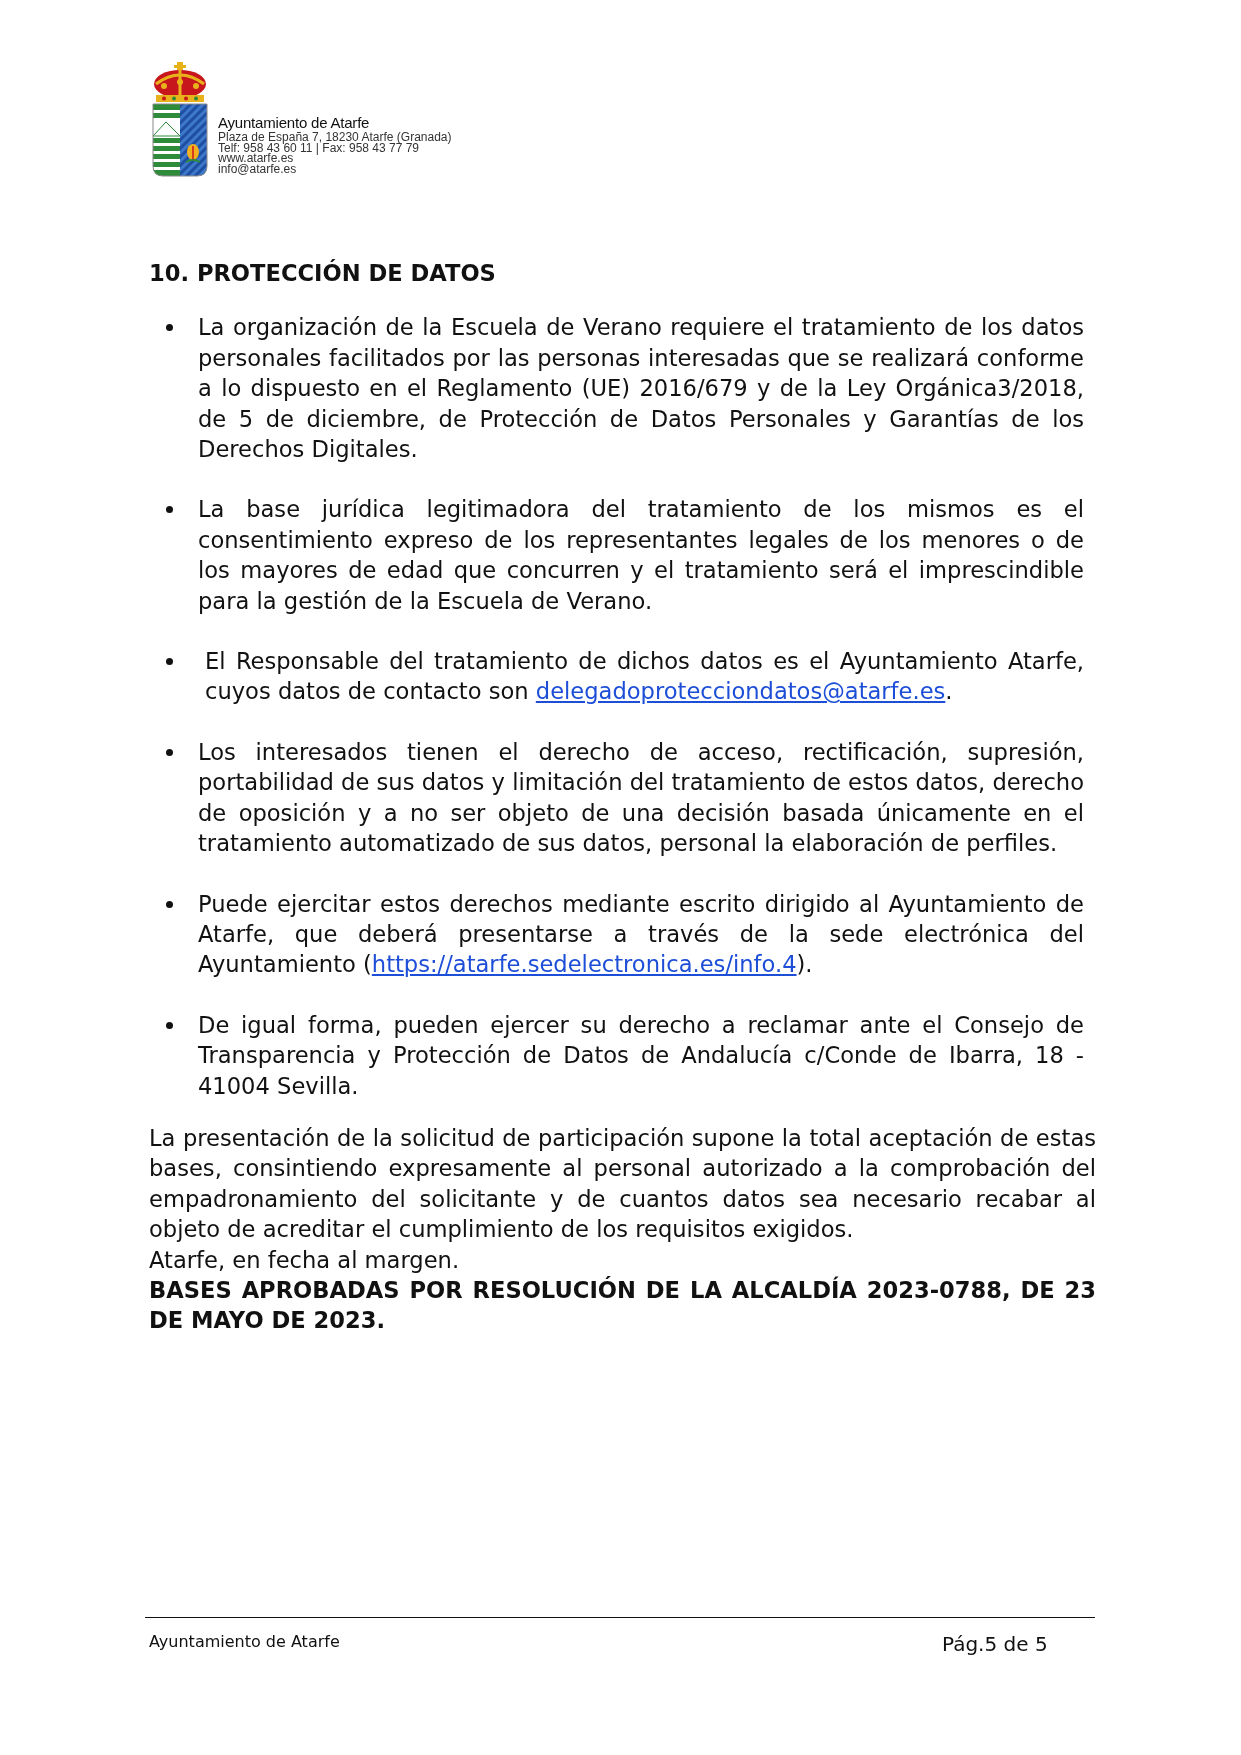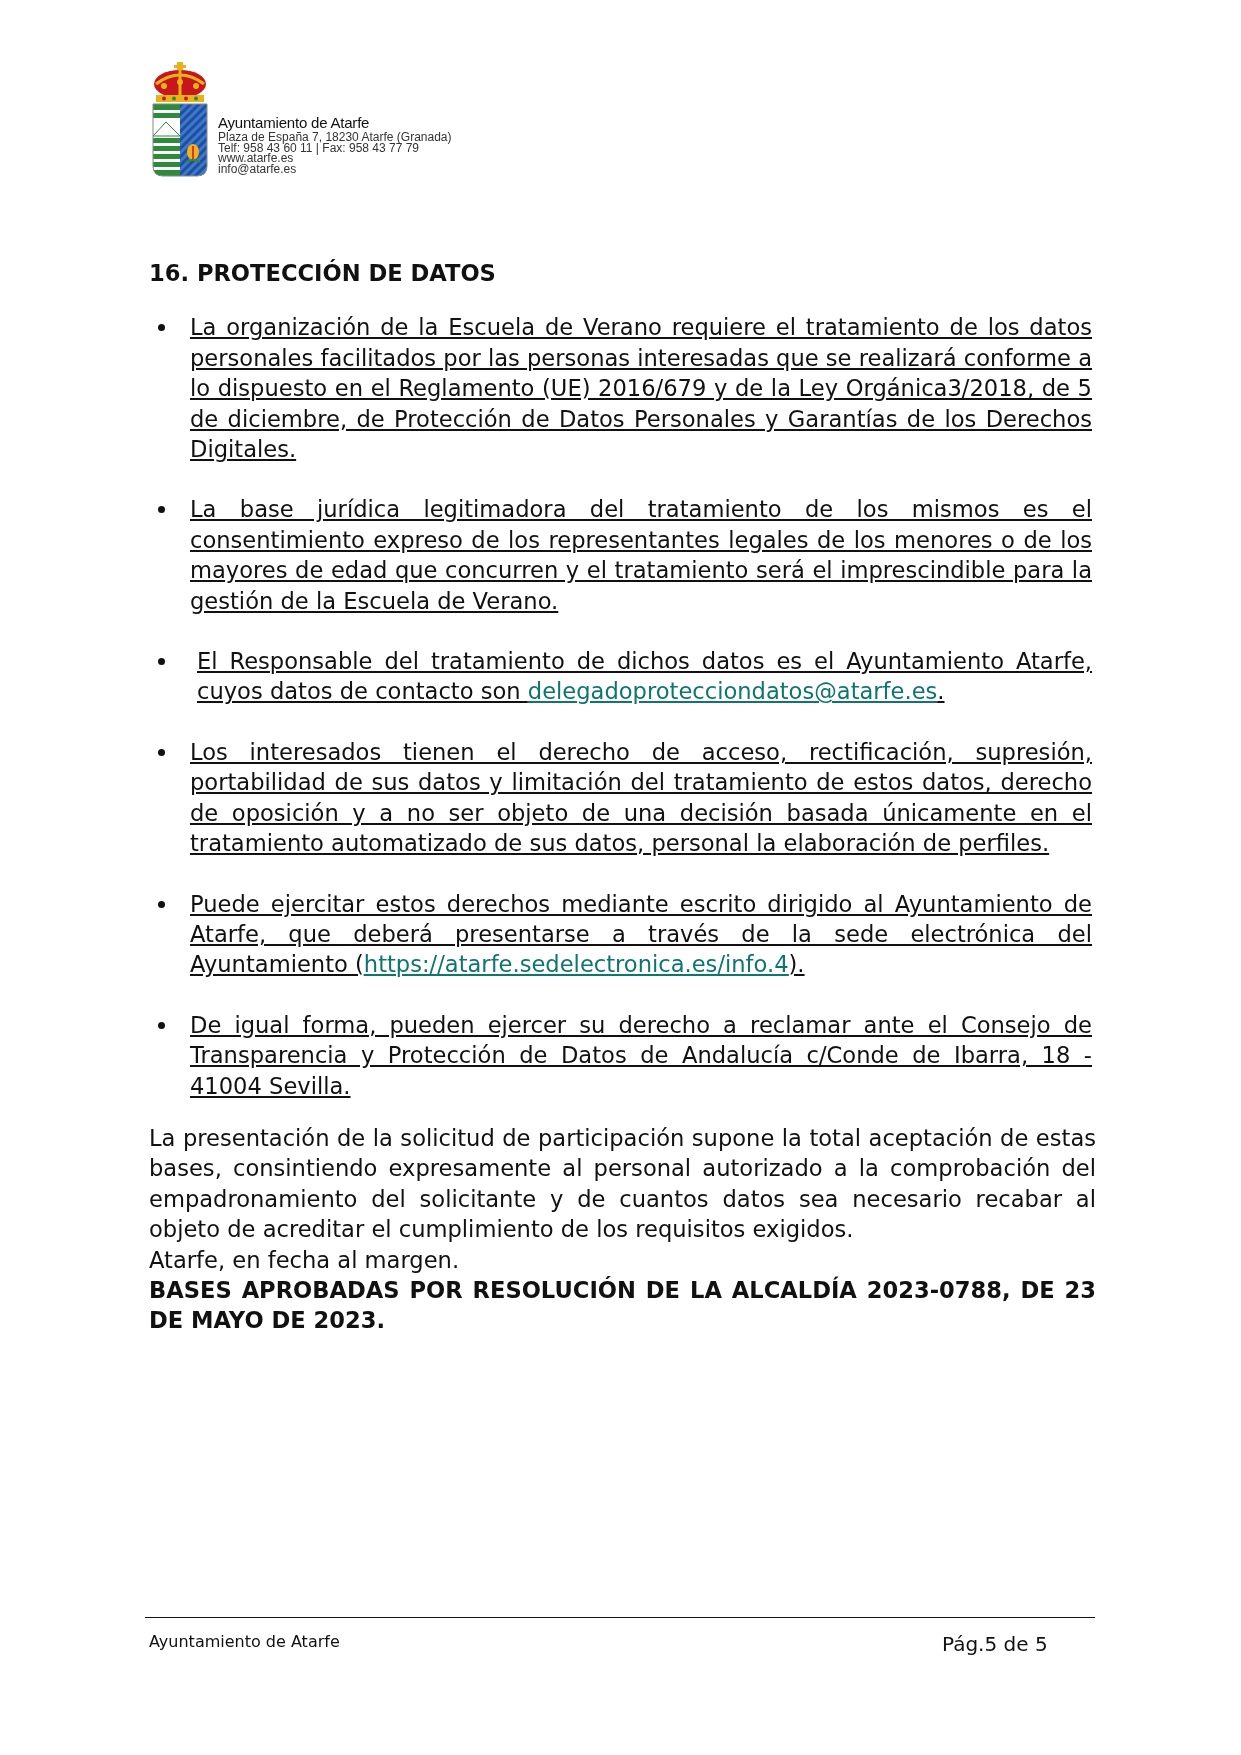--- a/index.html
+++ b/index.html
@@ -13,25 +13,25 @@
   .crest svg { display: block; }
   .org-block { display: flex; flex-direction: column; padding-bottom: 4px; }
   .org-name { font-family: "Liberation Sans", sans-serif; font-size: 15px; color: #111; line-height: 18px; letter-spacing: -0.2px; }
   .org-line { font-family: "Liberation Sans", sans-serif; font-size: 12px; color: #333; line-height: 10.5px; }
 
   
   .content { position: absolute; left: 149px; top: 258px; width: 947px;
              font-size: 22.6px; line-height: 30.4px; }
   .h { font-weight: bold; font-size: 22.6px; margin: 0; }
   .sec14 { margin-bottom: 24px; }
-  ul.bullets { list-style: none; margin: 4px; padding: 0; text-decoration: underline; }
+  ul.bullets { list-style: none; margin: 12px; padding: 0; }
   ul.bullets li { position: relative; padding-left: 37px; text-align: justify; margin-bottom: 30px; }
   ul.bullets li.indent { padding-left: 44px; }
   .bullet-dot { position: absolute; left: 5px; top: 12px; width: 7px; height: 7px; border-radius: 50%; background: #111; }
-  a.link { color: #0f766e; text-decoration: underline; }
+  a.link { color: #1d4ed8; text-decoration: underline; }
   .sec15 { margin-top: -2px; margin-bottom: 23px; }
   p.para { margin: 0; text-align: justify; }
   .sign { margin-top: 30px; }
   .closing { margin-top: 30px; font-weight: bold; text-align: justify; text-align-last: left; }
 
   
   .footer-rule { position: absolute; left: 145px; top: 1617px; width: 950px; height: 1px; background: #111; }
   .footer-left { position: absolute; left: 149px; top: 1632px; font-size: 16px; }
   .footer-right { position: absolute; left: 942px; top: 1632px; font-size: 20px; }
 </style>
@@ -89,21 +89,21 @@
       <span class="org-name">Ayuntamiento de Atarfe</span>
       <span class="org-line">Plaza de España 7, 18230 Atarfe (Granada)</span>
       <span class="org-line">Telf: 958 43 60 11 | Fax: 958 43 77 79</span>
       <span class="org-line">www.atarfe.es</span>
       <span class="org-line">info@atarfe.es</span>
     </div>
   </div>
 
   <div class="content">
 
-    <h2 class="h sec14">16. PROTECCIÓN DE DATOS</h2>
+    <h2 class="h sec14">10. PROTECCIÓN DE DATOS</h2>
 
     <ul class="bullets">
       <li>
         <span class="bullet-dot"></span>
         <span>La organización de la Escuela de Verano requiere el tratamiento de los datos personales facilitados por las personas interesadas que se realizará conforme a lo dispuesto en el Reglamento (UE) 2016/679 y de la Ley Orgánica3/2018, de 5 de diciembre, de Protección de Datos Personales y Garantías de los Derechos Digitales.</span>
       </li>
       <li>
         <span class="bullet-dot"></span>
         <span>La base jurídica legitimadora del tratamiento de los mismos es el consentimiento expreso de los representantes legales de los menores o de los mayores de edad que concurren y el tratamiento será el imprescindible para la gestión de la Escuela de Verano.</span>
       </li>

